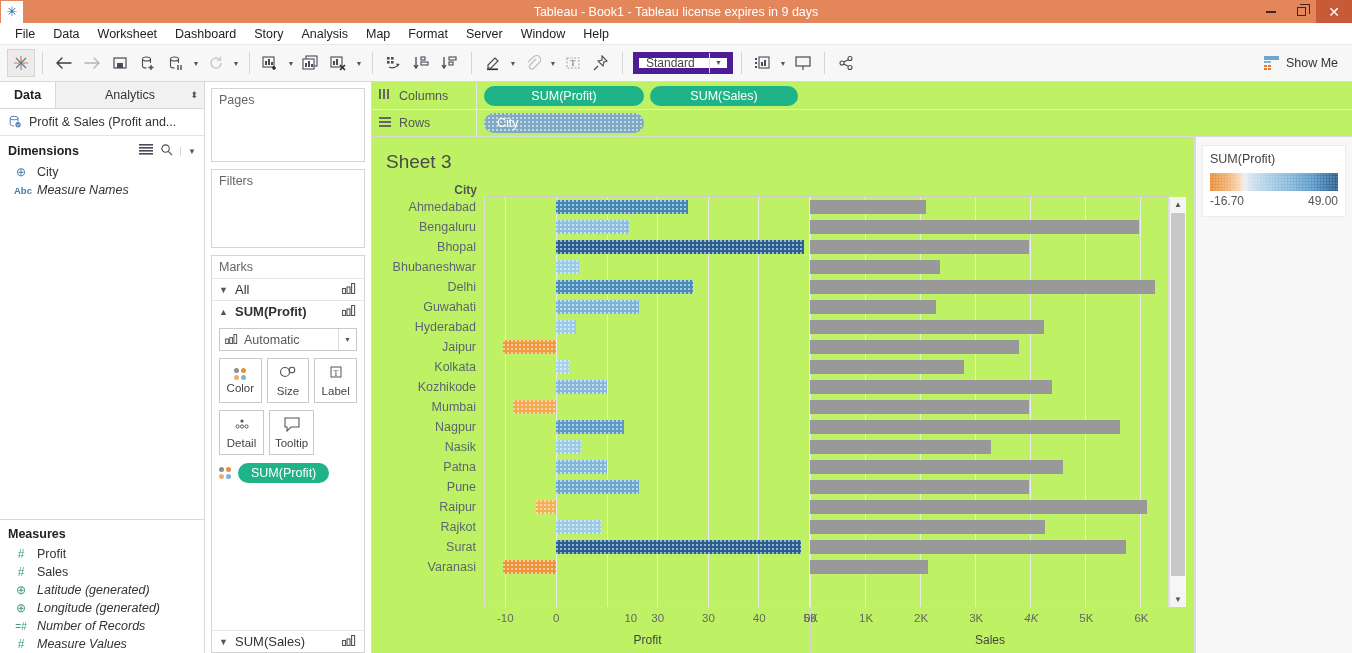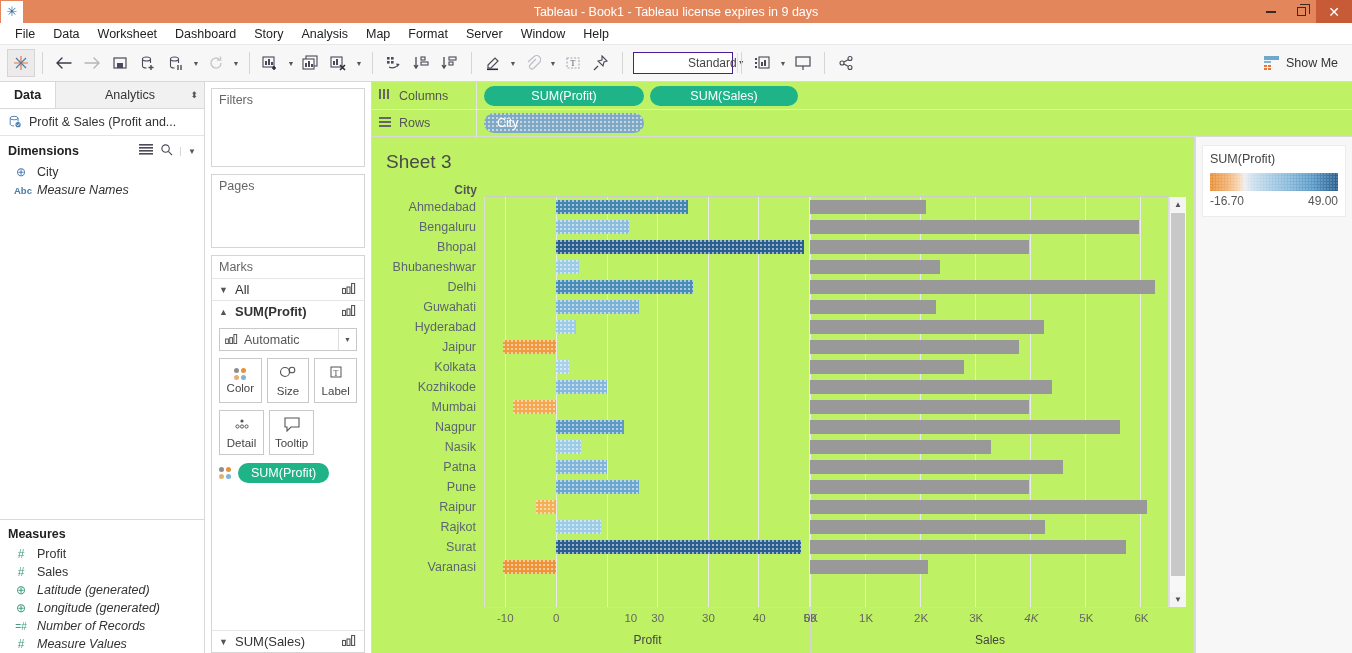--- a/index.html
+++ b/index.html
@@ -43,22 +43,22 @@
   
   .toolbar { height: 37px; background: #f7f7f7; border-bottom: 1px solid #d8d8d8;
     display: flex; align-items: center; padding: 0 8px; gap: 2px; flex: 0 0 37px;}
   .tool { width: 26px; height: 26px; display:flex; align-items:center; justify-content:center;
     color: #4a4a58; font-size: 14px; }
   .tool.sq { background:#eceaea; outline:1px solid #d6d4d4; }
   .tool svg { display:block; }
   .tsep { width:1px; height:22px; background:#d5d5d5; margin:0 6px; }
   .tcaret { width:10px; height:26px; display:flex;align-items:center;justify-content:center;
     font-size:7px; color:#555; }
-  .fitbox { display:flex; align-items:center; border:1px solid #4c1d95; background:#fff;
-    height:22px; width:100px; margin-left:2px;padding-left:47px; }
+  .fitbox { display:flex; align-items:center; border:6px solid #4c1d95; background:#fff;
+    height:22px; width:100px; margin-left:2px; }
   .fitbox .txt { flex:1; padding-left:7px; font-size:12px; color:#444; }
   .fitbox .car { width:18px; text-align:center; font-size:7px; color:#555;
     border-left:1px solid #dedede; line-height:20px; }
   .showme { margin-left:auto; display:flex; align-items:center; gap:6px; padding-right:6px; font-size:12.5px; color:#333;}
 
   
   .body { flex: 1; display: flex; min-height: 0; }
 
   
   .datapane { width: 205px; border-right:1px solid #d9d9d9; display:flex; flex-direction:column; background:#fff;}
@@ -455,25 +455,25 @@
         <span class="ic" style="font-size:10px">=#</span>
         <span class="it">Number of Records</span>
       </div>
       <div class="dp-field mea">
         <span class="ic">#</span>
         <span class="it">Measure Values</span>
       </div>
     </div>
 
     <div class="shelves">
+      <div class="card pages">
+        <div class="ttl">Pages</div>
+      </div>
       <div class="card filters">
         <div class="ttl">Filters</div>
-      </div>
-      <div class="card pages">
-        <div class="ttl">Pages</div>
       </div>
       <div class="card marks">
         <div class="ttl">Marks</div>
         <div class="mk-row">
           <span class="chev">▼</span>
           <span class="nm">All</span>
           <span class="bars">
             <svg width="15" height="11" viewBox="0 0 15 11">
                 <g stroke="#555" fill="none" stroke-width="1.1">
                   <rect x="0.5" y="5.5" width="3" height="5"></rect>

